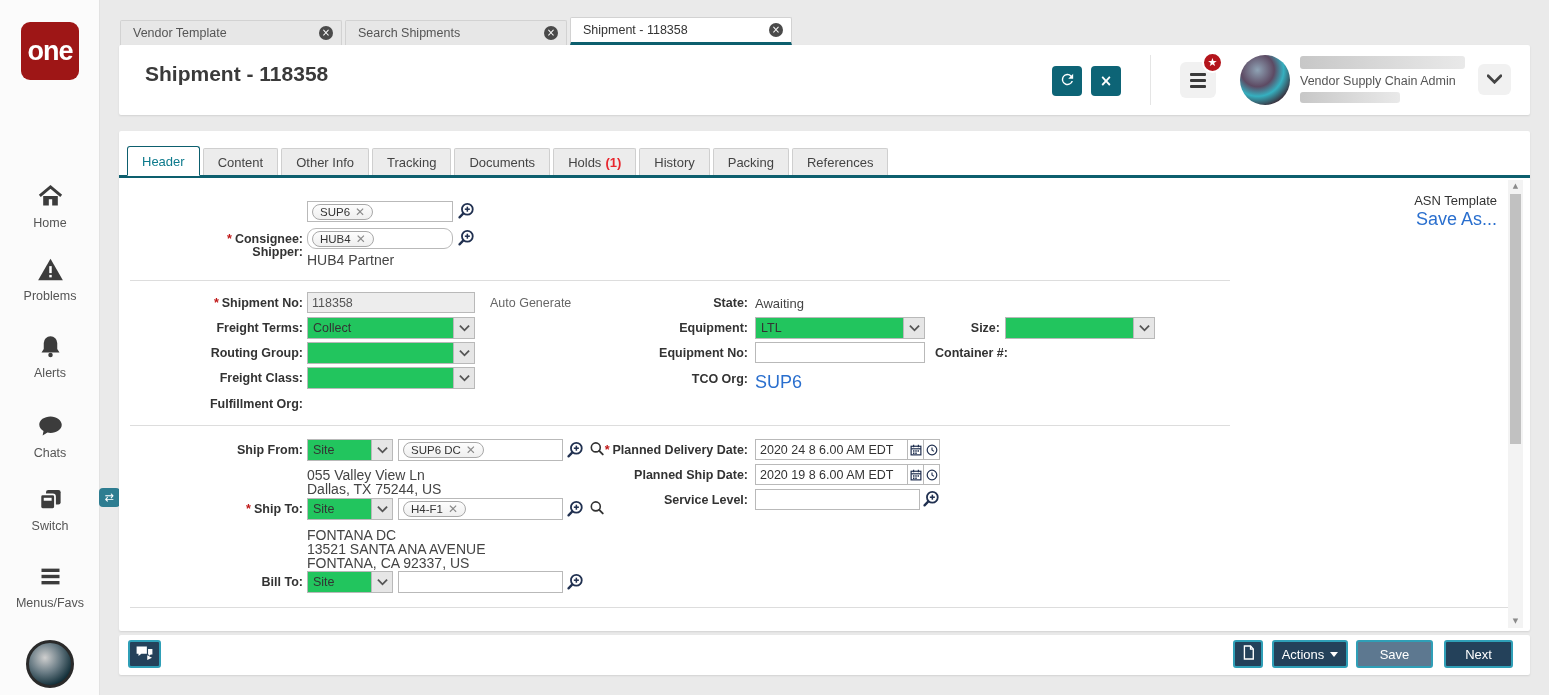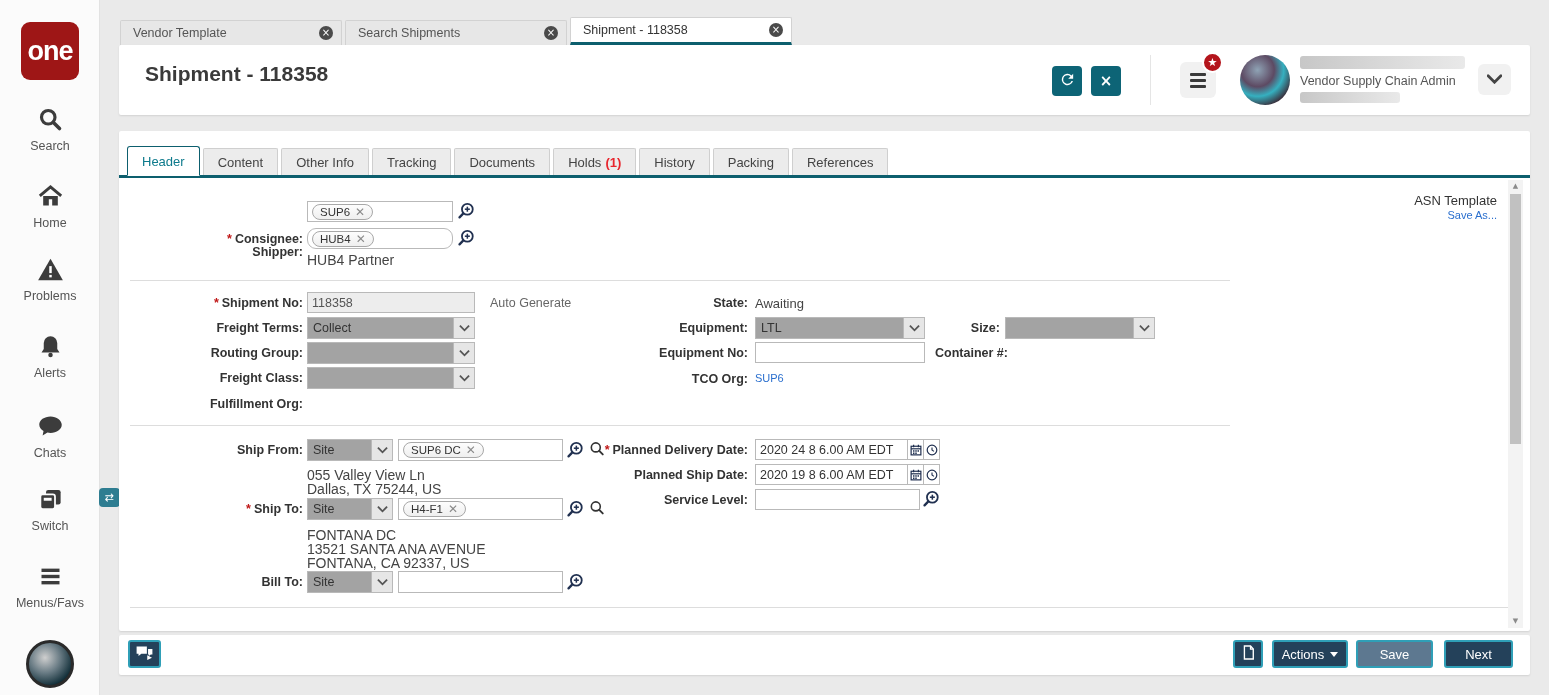--- a/index.html
+++ b/index.html
@@ -54,26 +54,26 @@
   .ftab.active { height:30px; background:#fff; border:1px solid #0d5f6e; border-bottom:1px solid #fff; color:#0d7a8c; margin-bottom:-1px; border-radius:3px 3px 0 0; }
   .ftab .badge { color:#e8262e; font-weight:bold; margin-left:4px; }
   .ftab-underline { position:absolute; left:0; top:44px; width:1411px; height:3px; background:#0d5f6e; }
 
   
   .flabel { position:absolute; font-size:12.5px; font-weight:bold; color:#333; white-space:nowrap; }
   .req { color:#c01818; margin-right:3px; }
   .ival { position:absolute; font-size:13px; color:#444; white-space:nowrap;text-align:right; }
   .note { position:absolute; font-size:14px; color:#444; white-space:nowrap; }
   .hint { position:absolute; font-size:12.5px; color:#666; white-space:nowrap; }
-  .link { position:absolute; font-size:11px; color:#2a6fce; white-space:nowrap; cursor:pointer; }
+  .link { position:absolute; font-size:18px; color:#2a6fce; white-space:nowrap; cursor:pointer; }
   .hdiv { position:absolute; height:1px; background:#ddd; }
   .finput { position:absolute; height:21px; border:1px solid #b9b9b9; background:#fff; display:flex; align-items:center;
             padding:0 4px; font-size:12.5px; color:#333; }
   .finput.ro { background:#ededed; color:#555; }
-  .fsel { position:absolute; height:22px; border:1px solid #b9b9b9; background:#a3a3a3; display:flex; align-items:stretch; cursor:pointer; }
+  .fsel { position:absolute; height:22px; border:1px solid #b9b9b9; background:#22c55e; display:flex; align-items:stretch; cursor:pointer; }
   .fsel .sel-text { flex:1; font-size:12.5px; color:#333; display:flex; align-items:center; padding:0 5px; overflow:hidden; white-space:nowrap; }
   .fsel .sel-btn { width:21px; flex:none; background:#e6e6e6; border-left:1px solid #b9b9b9; display:flex; align-items:center; justify-content:center; }
   .chip { display:inline-flex; align-items:center; gap:5px; border:1px solid #a8a8a8; border-radius:10px; padding:0 7px;
           height:16px; background:linear-gradient(#fdfdfd,#efefef); font-size:11.5px; color:#333; }
   .chip .chip-x { color:#8a8a8a; font-weight:bold; font-size:12px; cursor:pointer; font-family:"DejaVu Sans",sans-serif; }
   .iconbox { position:absolute; cursor:pointer; display:flex; align-items:center; justify-content:center; }
   .attachbtn { width:16px; height:21px; border:1px solid #b9b9b9; border-left:none; background:#fff; display:flex; align-items:center; justify-content:center; cursor:pointer; flex:none; }
   .dategroup { position:absolute; display:flex; }
   .dategroup .dinput { width:153px; height:21px; border:1px solid #b9b9b9; background:#fff; font-size:12.5px; color:#333;
                        display:flex; align-items:center; padding:0 4px; }
@@ -92,27 +92,20 @@
 </head>
 <body>
 
 <div id="screen">
 
   <div class="sidebar">
     <div class="logo">
         <span>one</span>
       </div>
 
-    <div class="nav-item" style="top:106px;">
-      <span><svg width="27" height="27" viewBox="0 0 24 24">
-            <circle cx="10" cy="10" r="6" fill="none" stroke="#3c3c3c" stroke-width="2.8"></circle>
-            <line x1="14.6" y1="14.6" x2="20" y2="20" stroke="#3c3c3c" stroke-width="3.2" stroke-linecap="round"></line>
-          </svg></span>
-      <span class="lab">Search</span>
-    </div>
 
     <div class="nav-item" style="top:183px;">
       <span><svg width="27" height="27" viewBox="0 0 24 24">
             <path d="M2.5 11.5L12 3.5l9.5 8" fill="none" stroke="#3c3c3c" stroke-width="2.6"></path>
             <path d="M5.5 11.5v8.5h5v-5.5h3v5.5h5v-8.5z" fill="#3c3c3c"></path>
           </svg></span>
       <span class="lab">Home</span>
     </div>
 
     <div class="nav-item" style="top:256px;">

